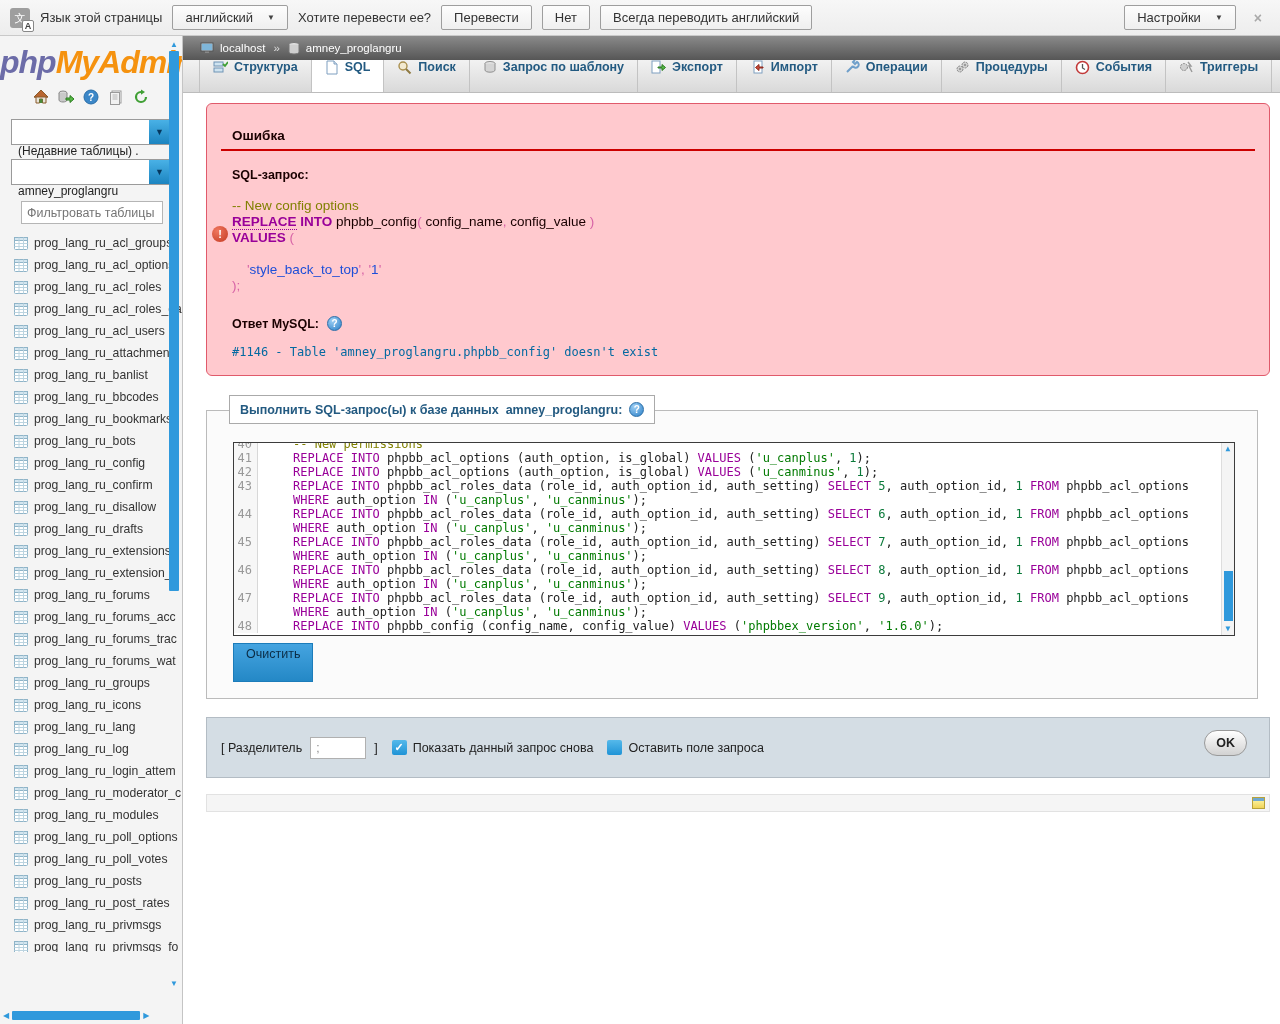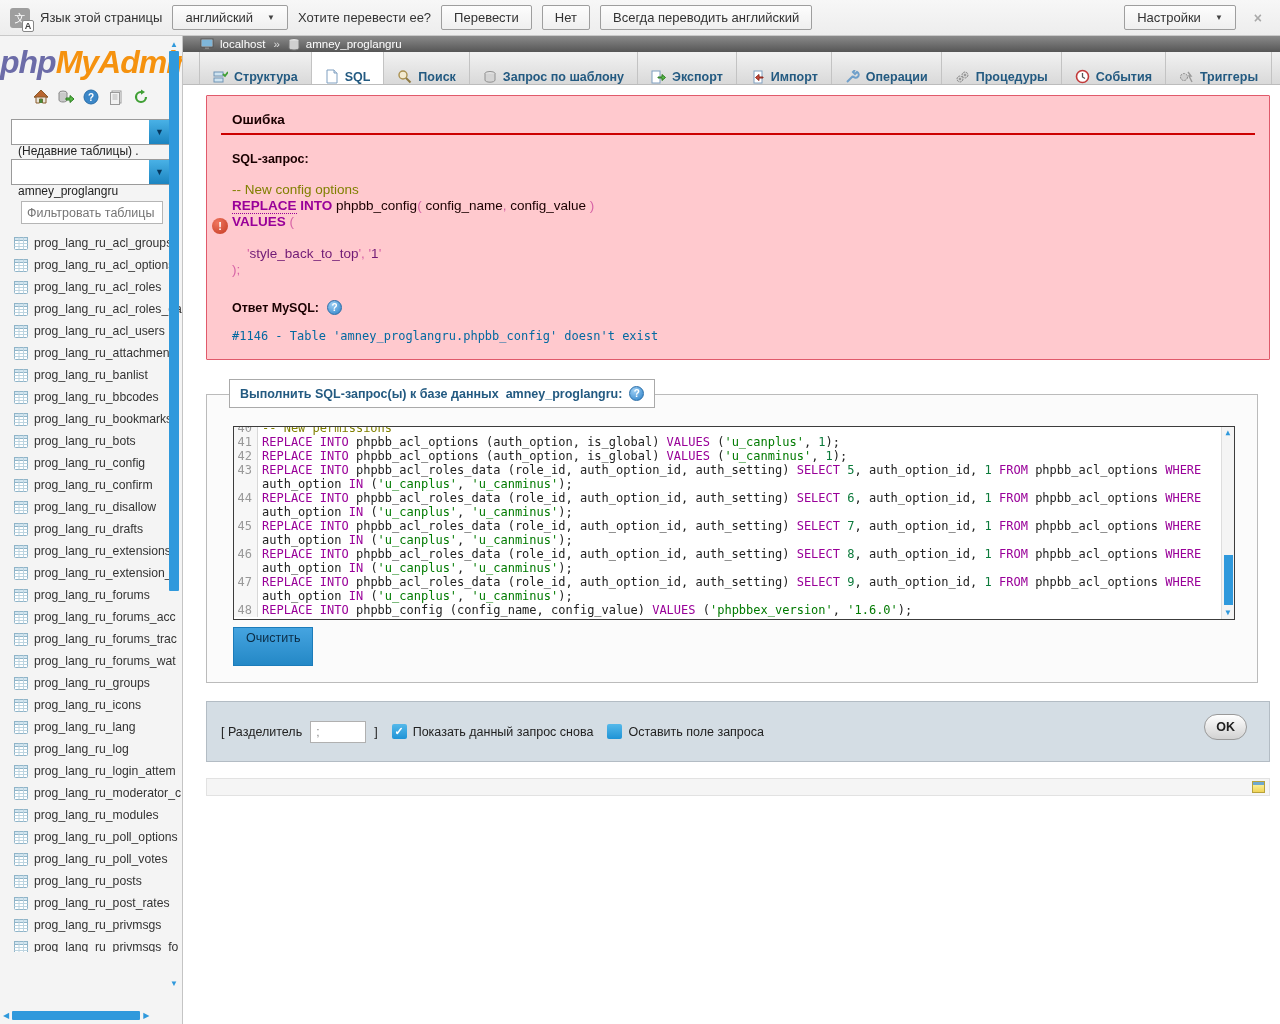--- a/index.html
+++ b/index.html
@@ -61,38 +61,38 @@
   .vscroll { position:absolute; top:4px; right:2px; width:12px; bottom:36px; }
   .vscroll .up { color:#2f99dc; font-size:8px; text-align:center; }
   .vscroll .thumb { background:#2f99dc; width:10px; margin:2px auto 0; height:540px; border-radius:1px; }
   .vscroll .down { position:absolute; bottom:0; left:0; right:0; color:#2f99dc; font-size:8px; text-align:center; }
   .hscroll { position:absolute; left:0; right:14px; bottom:2px; height:13px; display:flex; align-items:center; }
   .hscroll .arr { color:#2f99dc; font-size:8px; padding:0 3px; }
   .hscroll .thumb { background:#2f99dc; height:9px; width:128px; border-radius:1px; }
   
   .main { position:absolute; top:36px; left:183px; width:1097px; bottom:0; background:#fff; }
   .crumbbar {
-    height:16px; background:linear-gradient(#8a8a8a,#565656); color:#fff;
+    height:24px; background:linear-gradient(#8a8a8a,#565656); color:#fff;
     display:flex; align-items:center; gap:6px; padding-left:17px; font-size:11.5px;
   }
   .crumbbar .sep { color:#ddd; padding:0 2px; }
   .tabsbar {
     height:33px; background:linear-gradient(#f2f2f2,#d9d9d9); border-bottom:1px solid #bcbcbc;
     display:flex; align-items:stretch; padding-left:16px;
   }
   .tab {
-    display:flex; align-items:flex-end; gap:6px; padding:0 13px;
+    display:flex; align-items:flex-start; gap:6px; padding:0 13px;
     border-right:1px solid #c3c3c3; color:#235a81; font-weight:bold; font-size:12.5px; white-space:nowrap;
   }
   .tab:first-child { border-left:1px solid #c3c3c3; }
   .tab.active { background:#fff; }
   
   .errpanel {
     margin:10px 10px 0 23px; background:#ffc9ce; border:1px solid #e05a6b; position:relative;
-    padding:16px 14px 16px 25px; border-radius:1px;
+    padding:24px 14px 16px 25px; border-radius:6px;
   }
   .errpanel .title { font-size:13.5px; font-weight:bold; color:#1a0000; }
   .errpanel .redline { height:0; border-bottom:2px solid #cc0000; margin:6px 0 0 -11px; }
   .errpanel .sqllabel { font-weight:bold; font-size:12.5px; margin-top:17px; color:#1a0000; }
   .errcode { margin-top:16px; font-size:13.5px; line-height:16px; }
   .errcode .line { min-height:16px; white-space:pre-wrap; }
   .erricon {
     position:absolute; left:5px; top:122px; width:16px; height:16px; border-radius:50%;
     background:radial-gradient(circle at 35% 30%, #f0765f, #c43a22); color:#fff; font-weight:bold;
     font-size:11px; text-align:center; line-height:16px;
@@ -103,37 +103,37 @@
     width:15px; height:15px; border-radius:50%; flex:0 0 auto;
     background:radial-gradient(circle at 35% 28%, #9fd0f5, #2a7fc7); border:1px solid #2a6ea8;
     color:#fff; font-size:10px; font-weight:bold; text-align:center; line-height:13px; display:inline-block;
   }
   .errmsg { margin-top:14px; font-family:"DejaVu Sans Mono", monospace; font-size:12px; color:#0369a1; }
   
   .eseg-ec { color:#808000; }
   .eseg-ek { color:#990099; font-weight:bold; }
   .eseg-eku { color:#990099; font-weight:bold; border-bottom:1px dotted #990099; }
   .eseg-ep { color:#d763a6; }
-  .eseg-es { color:#701a75;margin-top:40px; }
+  .eseg-es { color:#1d4ed8;margin-top:40px; }
   .eseg-et { color:#1a0000; }
   
   .qwrap { position:relative; margin:34px 22px 0 23px; }
   .legendbox {
     position:absolute; top:-15px; left:23px; background:#fff; border:1px solid #aaa;
     padding:6px 10px; display:flex; align-items:center; gap:7px; z-index:2;
     font-weight:bold; font-size:12.5px; color:#235a81; white-space:nowrap;
   }
   .legendbox .db { color:#235a81; }
   .fieldset { border:1px solid #bbb; background:#fbfbfb; padding:31px 22px 16px 26px; }
   .editor {
     border:1px solid #3c3c3c; background:#fff; height:194px; position:relative; overflow:hidden;
     font-family:"DejaVu Sans Mono", monospace; font-size:12px; line-height:14px;
   }
   .edlines { margin-top:-6px; padding-right:14px; }
-  .ed-line { display:flex; }
+  .ed-line { display:flex;gap:31px; }
   .ed-num {
     flex:0 0 24px; text-align:right; padding-right:5px; color:#999;
     background:#f7f7f7; border-right:1px solid #d8d8d8;
   }
   .ed-code { flex:1; white-space:pre-wrap; word-break:break-word; padding-left:4px; color:#222; }
   .seg-k { color:#990099; }
   .seg-s { color:#007a00; }
   .seg-n { color:#0b7a3a; }
   .seg-c { color:#808000; }
   .seg-p { color:#222; }

